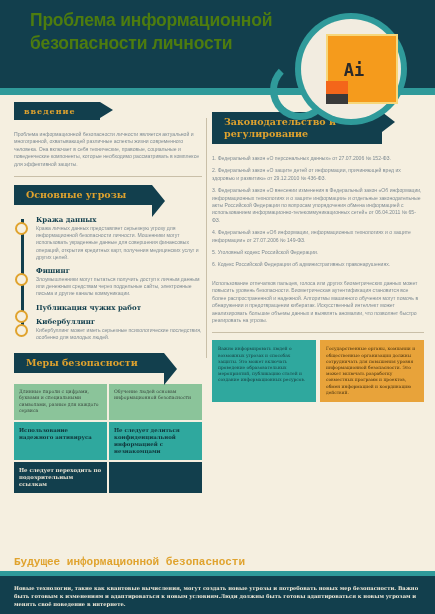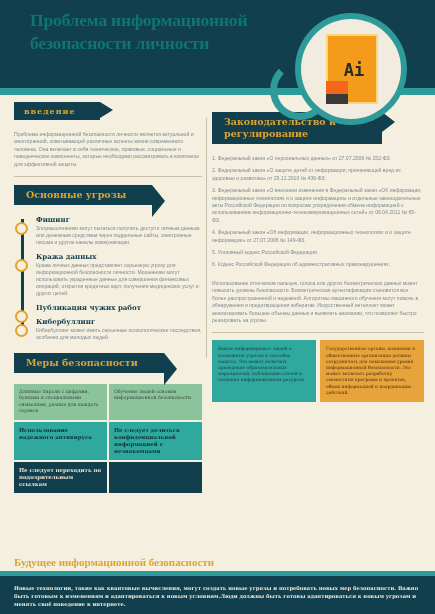--- a/index.html
+++ b/index.html
@@ -11,25 +11,25 @@
     overflow:hidden;
   }
 
   
   .header {
     position:absolute; left:0; top:0; width:435px; height:88px;
     background:#123f4d;
   }
   .header-title {
     position:absolute; left:30px; top:9px; width:275px;
-    font-family:Liberation Serif, serif;
+    font-family:Liberation Sans, sans-serif;
     font-weight:bold;
     font-size:17.5px;
     line-height:23px;
-    color:#0f766e;
+    color:#4d7c0f;
     letter-spacing:-0.2px;
   }
   .teal-strip {
     position:absolute; left:0; top:88px; width:435px; height:7px;
     background:#2f9a9a;
   }
   .teal-strip2 {
     position:absolute; left:0; top:95px; width:435px; height:4px;
     background:#f5efe0;
   }
@@ -41,21 +41,21 @@
     background:#2f9a9a;
     z-index:3;
   }
   .logo-circle {
     position:absolute; left:301px; top:19px; width:100px; height:100px;
     border-radius:50%;
     background:#f2ece0;
     z-index:4;
   }
   .logo-doc {
-    position:absolute; left:326px; top:34px; width:52px; height:70px;
+    position:absolute; left:326px; top:34px; width:72px; height:70px;
     background:#f59b1c;
     border:2px solid #f7d77a;
     z-index:5;
   }
   .logo-doc .fold {
     position:absolute; left:-2px; bottom:-2px; width:22px; height:22px;
     background:#3a3a3a;
   }
   .logo-doc .fold2 {
     position:absolute; left:-2px; bottom:8px; width:22px; height:13px;
@@ -149,21 +149,21 @@
   
   .cards { display:flex; gap:4px; margin-top:5px; }
   .card { flex:1; padding:6px 6px; font-family:"DejaVu Serif", serif;
           font-size:4.4px; line-height:6.2px; }
   .card.teal { background:#2fa89e; color:#173f42; }
   .card.orange { background:#e8a33a; color:#4a3410; }
 
   
   .footer-title {
     position:absolute; left:14px; top:556px;
-    font-family:Liberation Serif, serif; font-weight:bold;
+    font-family:Liberation Mono, monospace; font-weight:bold;
     font-size:11px; color:#e0a32e;
   }
   .footer-strip {
     position:absolute; left:0; top:571px; width:435px; height:5px;
     background:#2f9a9a;
   }
   .footer-band {
     position:absolute; left:0; top:576px; width:435px; height:38px;
     background:#123f4d;
     padding:8px 14px;
@@ -198,28 +198,28 @@
 
   <div class="hr-line"></div>
 
   <div class="banner tall">Основные угрозы</div>
 
   <div class="timeline">
     <div class="rail"></div>
 
     <div class="tl-item">
       <div class="tl-dot"></div>
+      <div class="tl-title">Кража данных</div>
+      <div class="tl-text">Кража личных данных представляет серьезную угрозу для информационной безопасности личности. Мошенники могут использовать украденные данные для совершения финансовых операций, открытия кредитных карт, получения медицинских услуг и других целей.</div>
+    </div>
+
+    <div class="tl-item">
+      <div class="tl-dot"></div>
       <div class="tl-title">Фишинг</div>
       <div class="tl-text">Злоумышленники могут пытаться получить доступ к личным данным или денежным средствам через поддельные сайты, электронные письма и другие каналы коммуникации.</div>
-    </div>
-
-    <div class="tl-item">
-      <div class="tl-dot"></div>
-      <div class="tl-title">Кража данных</div>
-      <div class="tl-text">Кража личных данных представляет серьезную угрозу для информационной безопасности личности. Мошенники могут использовать украденные данные для совершения финансовых операций, открытия кредитных карт, получения медицинских услуг и других целей.</div>
     </div>
 
     <div class="tl-item">
       <div class="tl-dot"></div>
       <div class="tl-title">Публикация чужих работ</div>
     </div>
 
     <div class="tl-item">
       <div class="tl-dot"></div>
       <div class="tl-title">Кибербуллинг</div>

